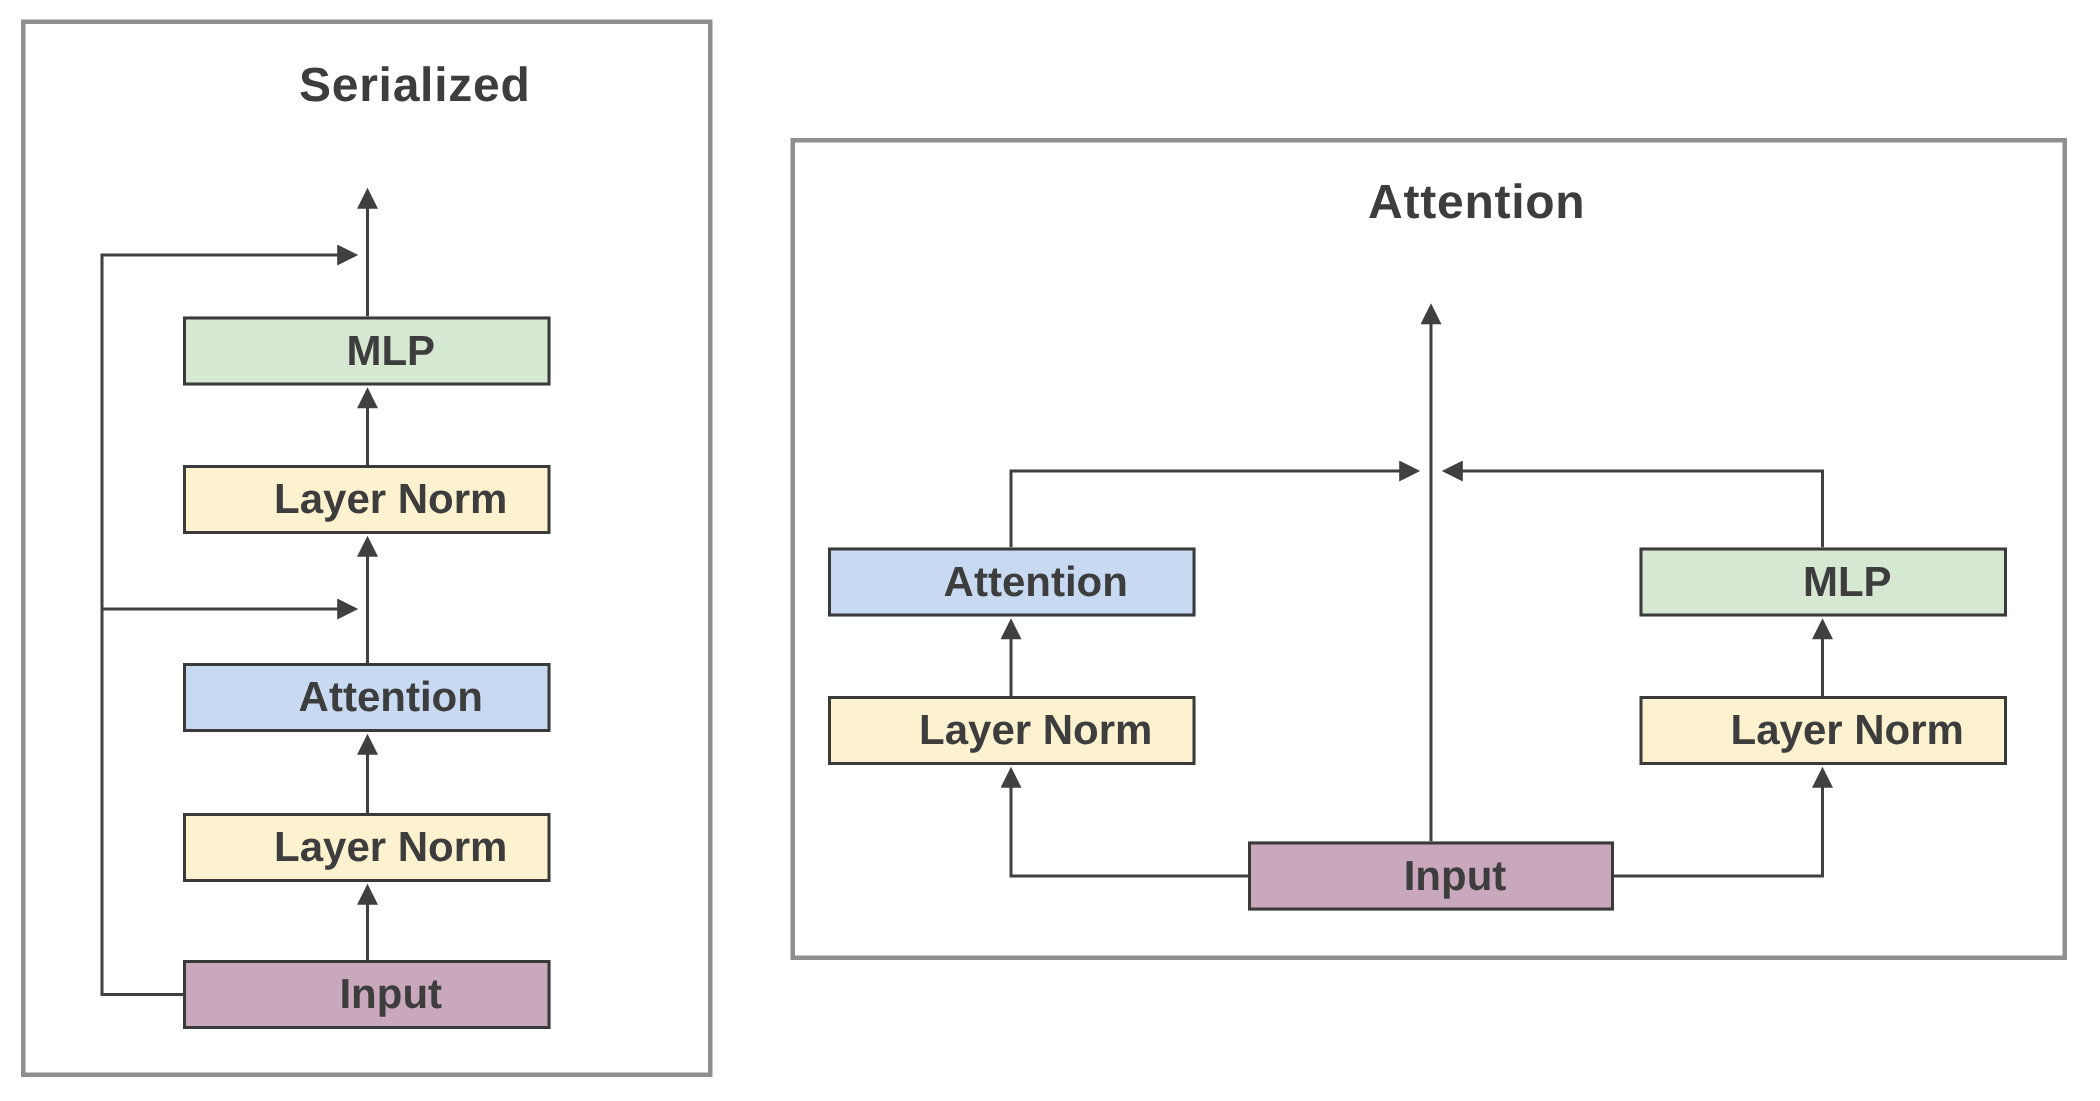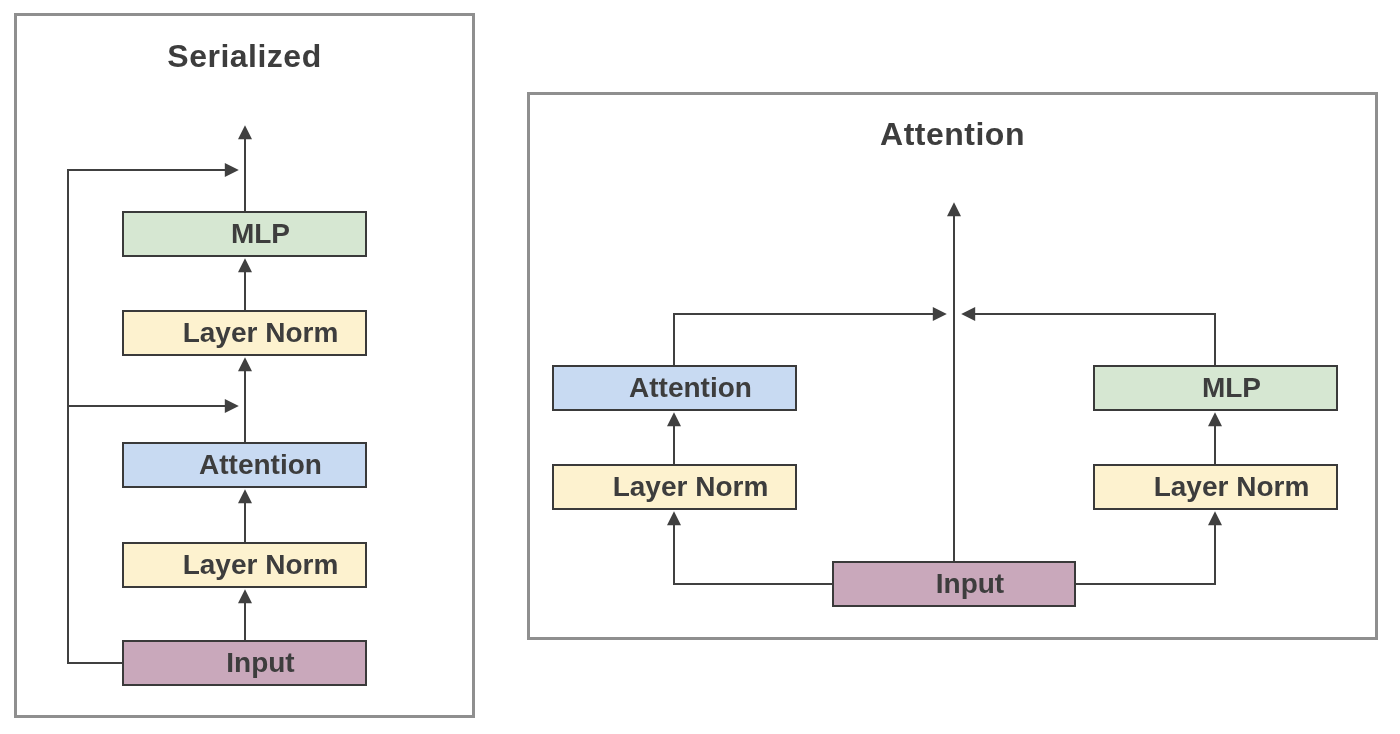--- a/index.html
+++ b/index.html
@@ -17,20 +17,21 @@
     border: 3px solid var(--panel-border, #8f8f8f);
     background: transparent;
   }
   .panel-title {
     position: absolute;
     text-align: center;
     font-size: 32px;
     font-weight: bold;
     color: var(--label-text, #3d3d3d);
     letter-spacing: 0.5px;
+    margin-left: 32px;
   }
   .block {
     position: absolute;
     box-sizing: border-box;
     border: 2px solid #3a3a3a;
     display: flex;
     align-items: center;
     justify-content: center;
     font-size: 28px;
     font-weight: bold;

